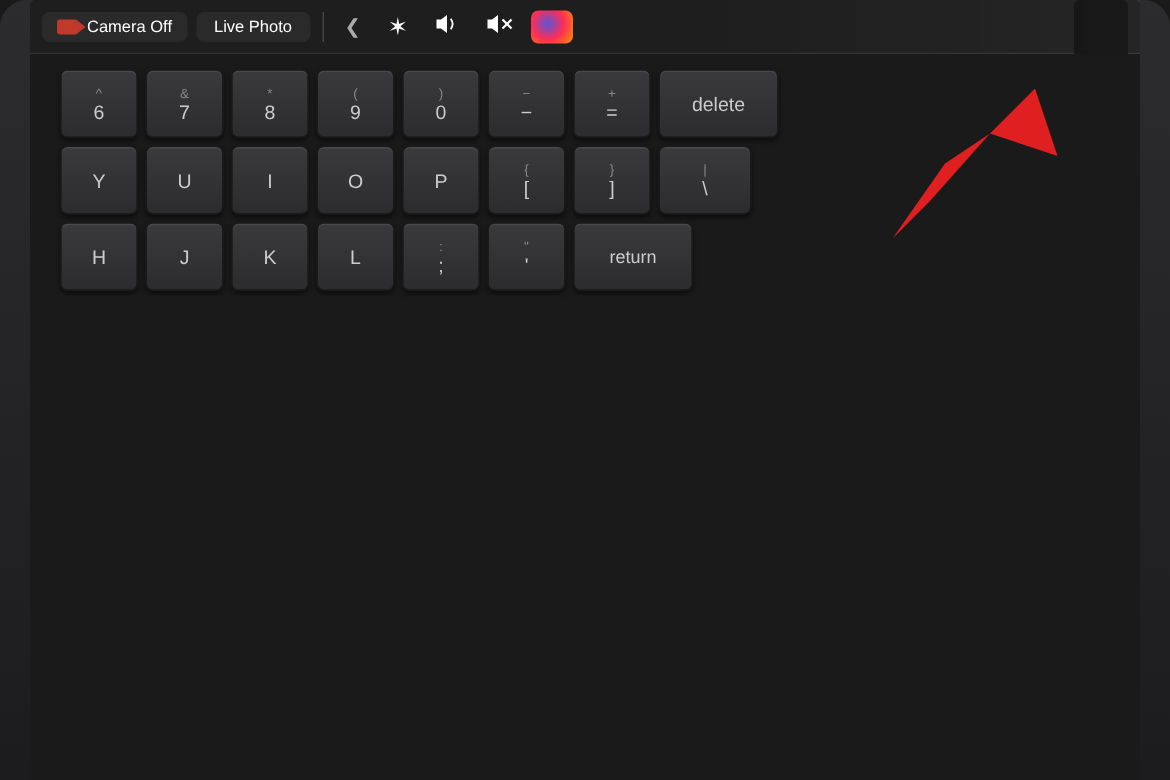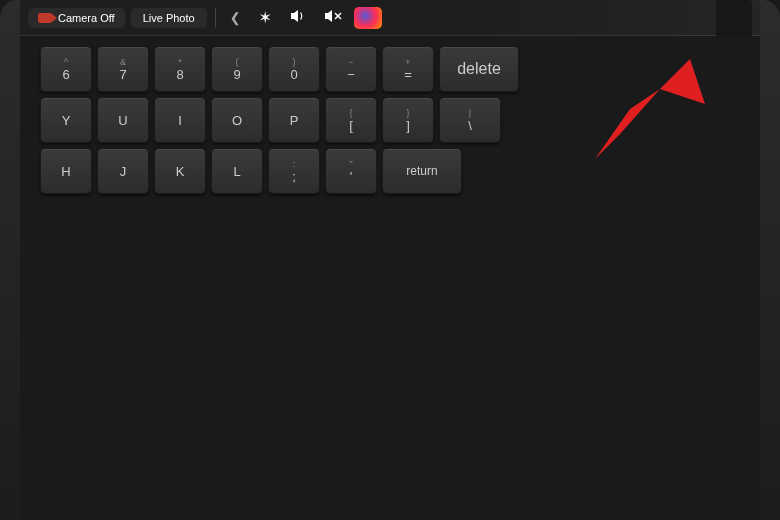--- a/index.html
+++ b/index.html
@@ -280,21 +280,21 @@
         </div>
         <div class="key key-num">
           <span class="secondary">−</span>
           <span class="primary">−</span>
         </div>
         <div class="key key-num">
           <span class="secondary">+</span>
           <span class="primary">=</span>
         </div>
         <div class="key key-delete">
-          <span class="primary" style="font-size:16px">delete</span>
+          <span class="primary" style="font-size:13px">delete</span>
         </div>
       </div>
 
       <div class="key-row">
         <div class="key key-qwerty">
           <span class="primary">Y</span>
         </div>
         <div class="key key-qwerty">
           <span class="primary">U</span>
         </div>

